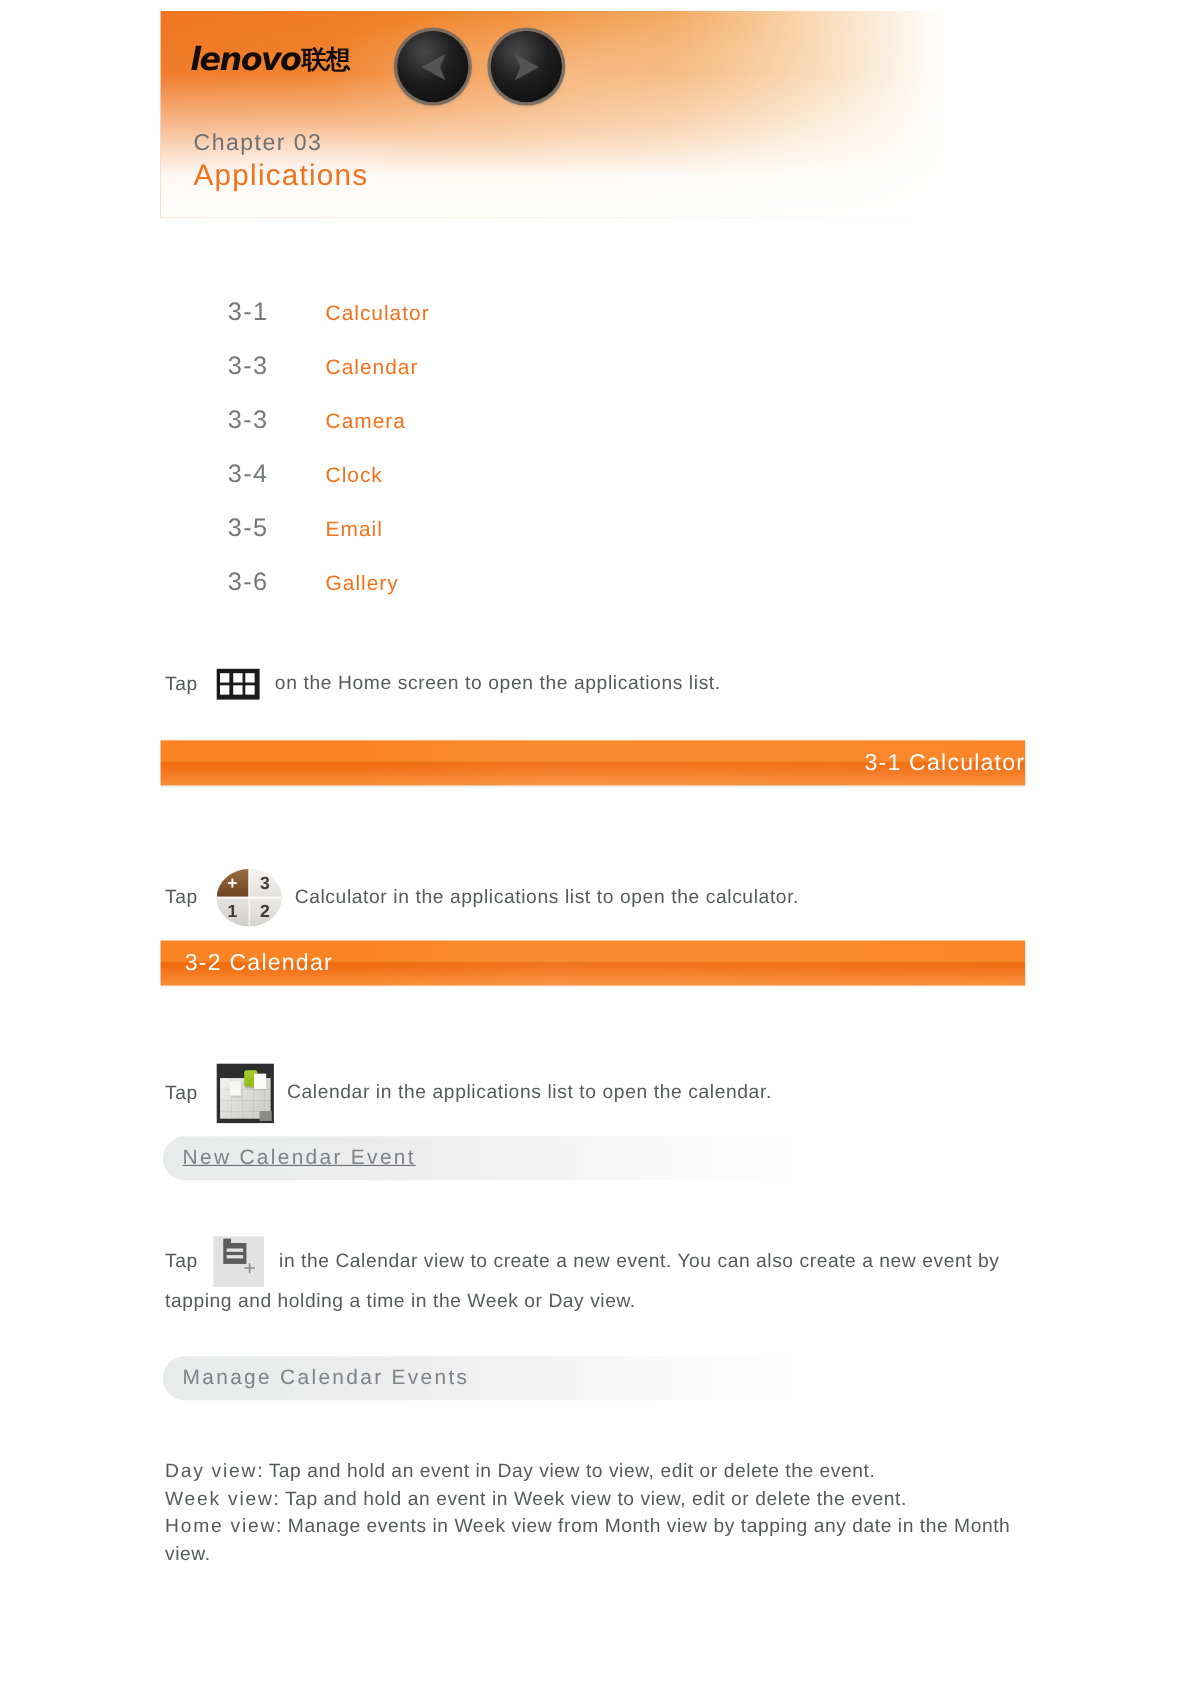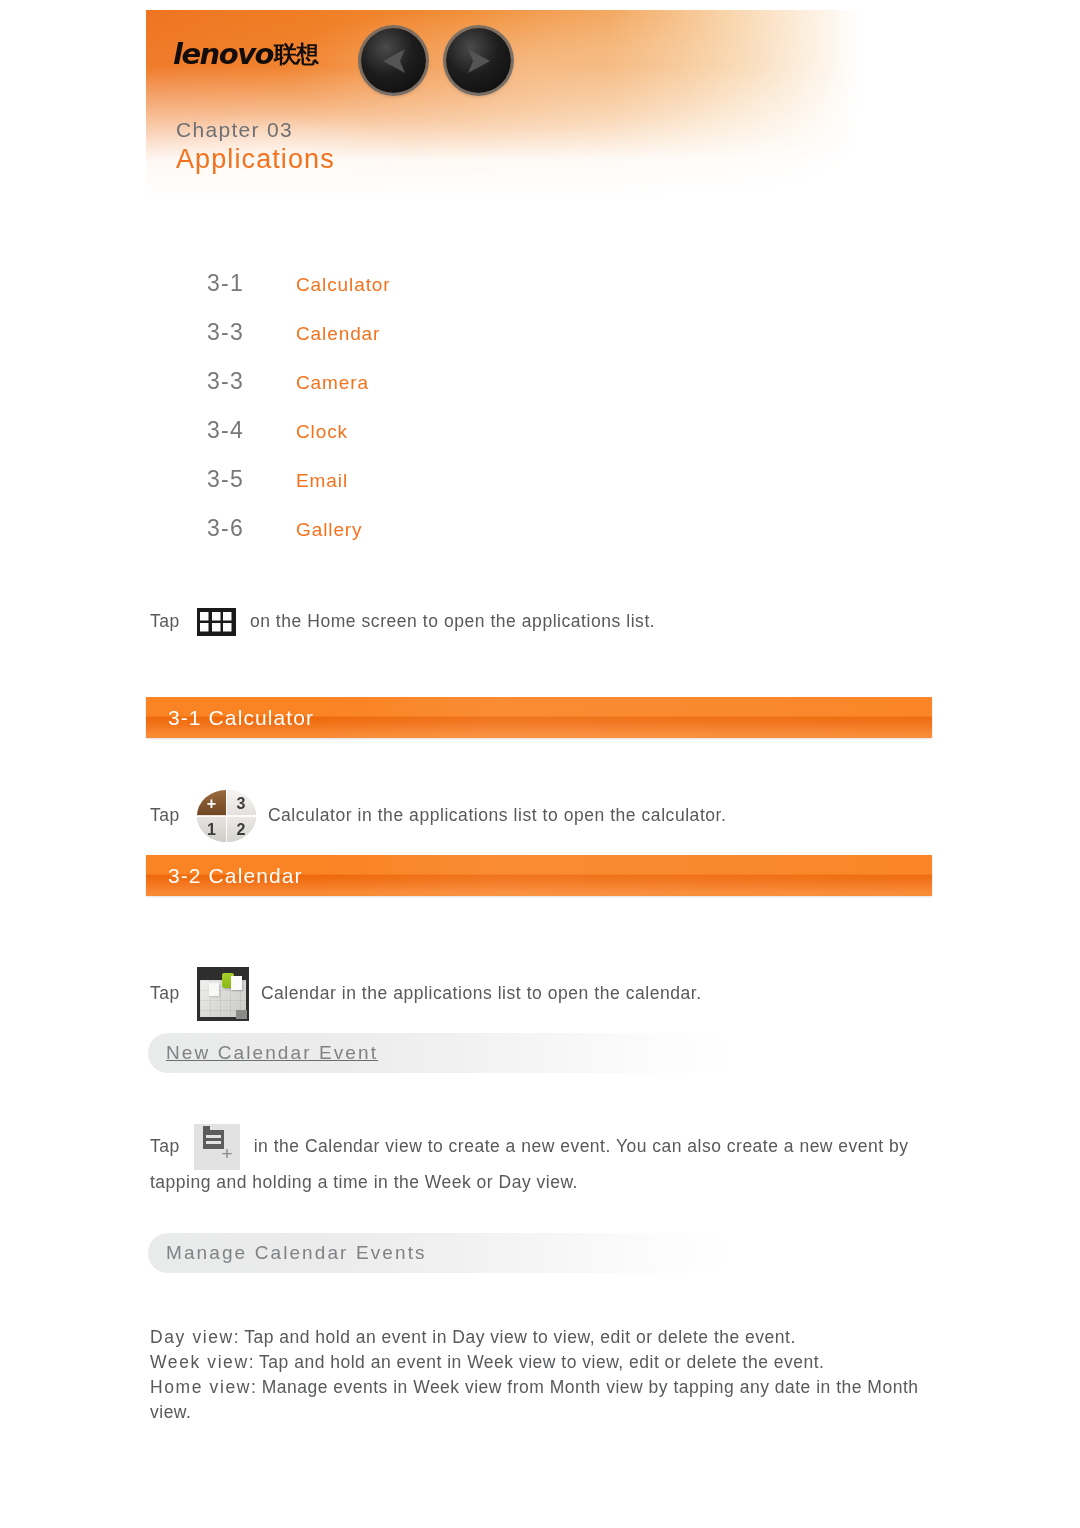--- a/index.html
+++ b/index.html
@@ -436,21 +436,21 @@
   <div class="toc-row">
     <span class="toc-num">3-6</span>
     <span class="toc-link">Gallery</span>
   </div>
 </div>
 
 <div class="tapline" style="left:150px; top:608px;">
   <span class="lead">Tap</span><span class="grid-icon"><i></i></span><span>on the Home screen to open the applications list.</span>
 </div>
 
-<div class="sect-bar" style="top:697px;">
+<div class="sect-bar" style="top:673px;justify-content:flex-end;">
   <span class="sect-bar-text">3-1 Calculator</span>
 </div>
 
 <div class="tapline" style="left:150px; top:790px;">
   <span class="lead">Tap</span><span class="calc-icon">
     <span class="q q1">+</span>
     <span class="q q2">3</span>
     <span class="q q3">1</span>
     <span class="q q4">2</span>
     <span class="vline"></span>

